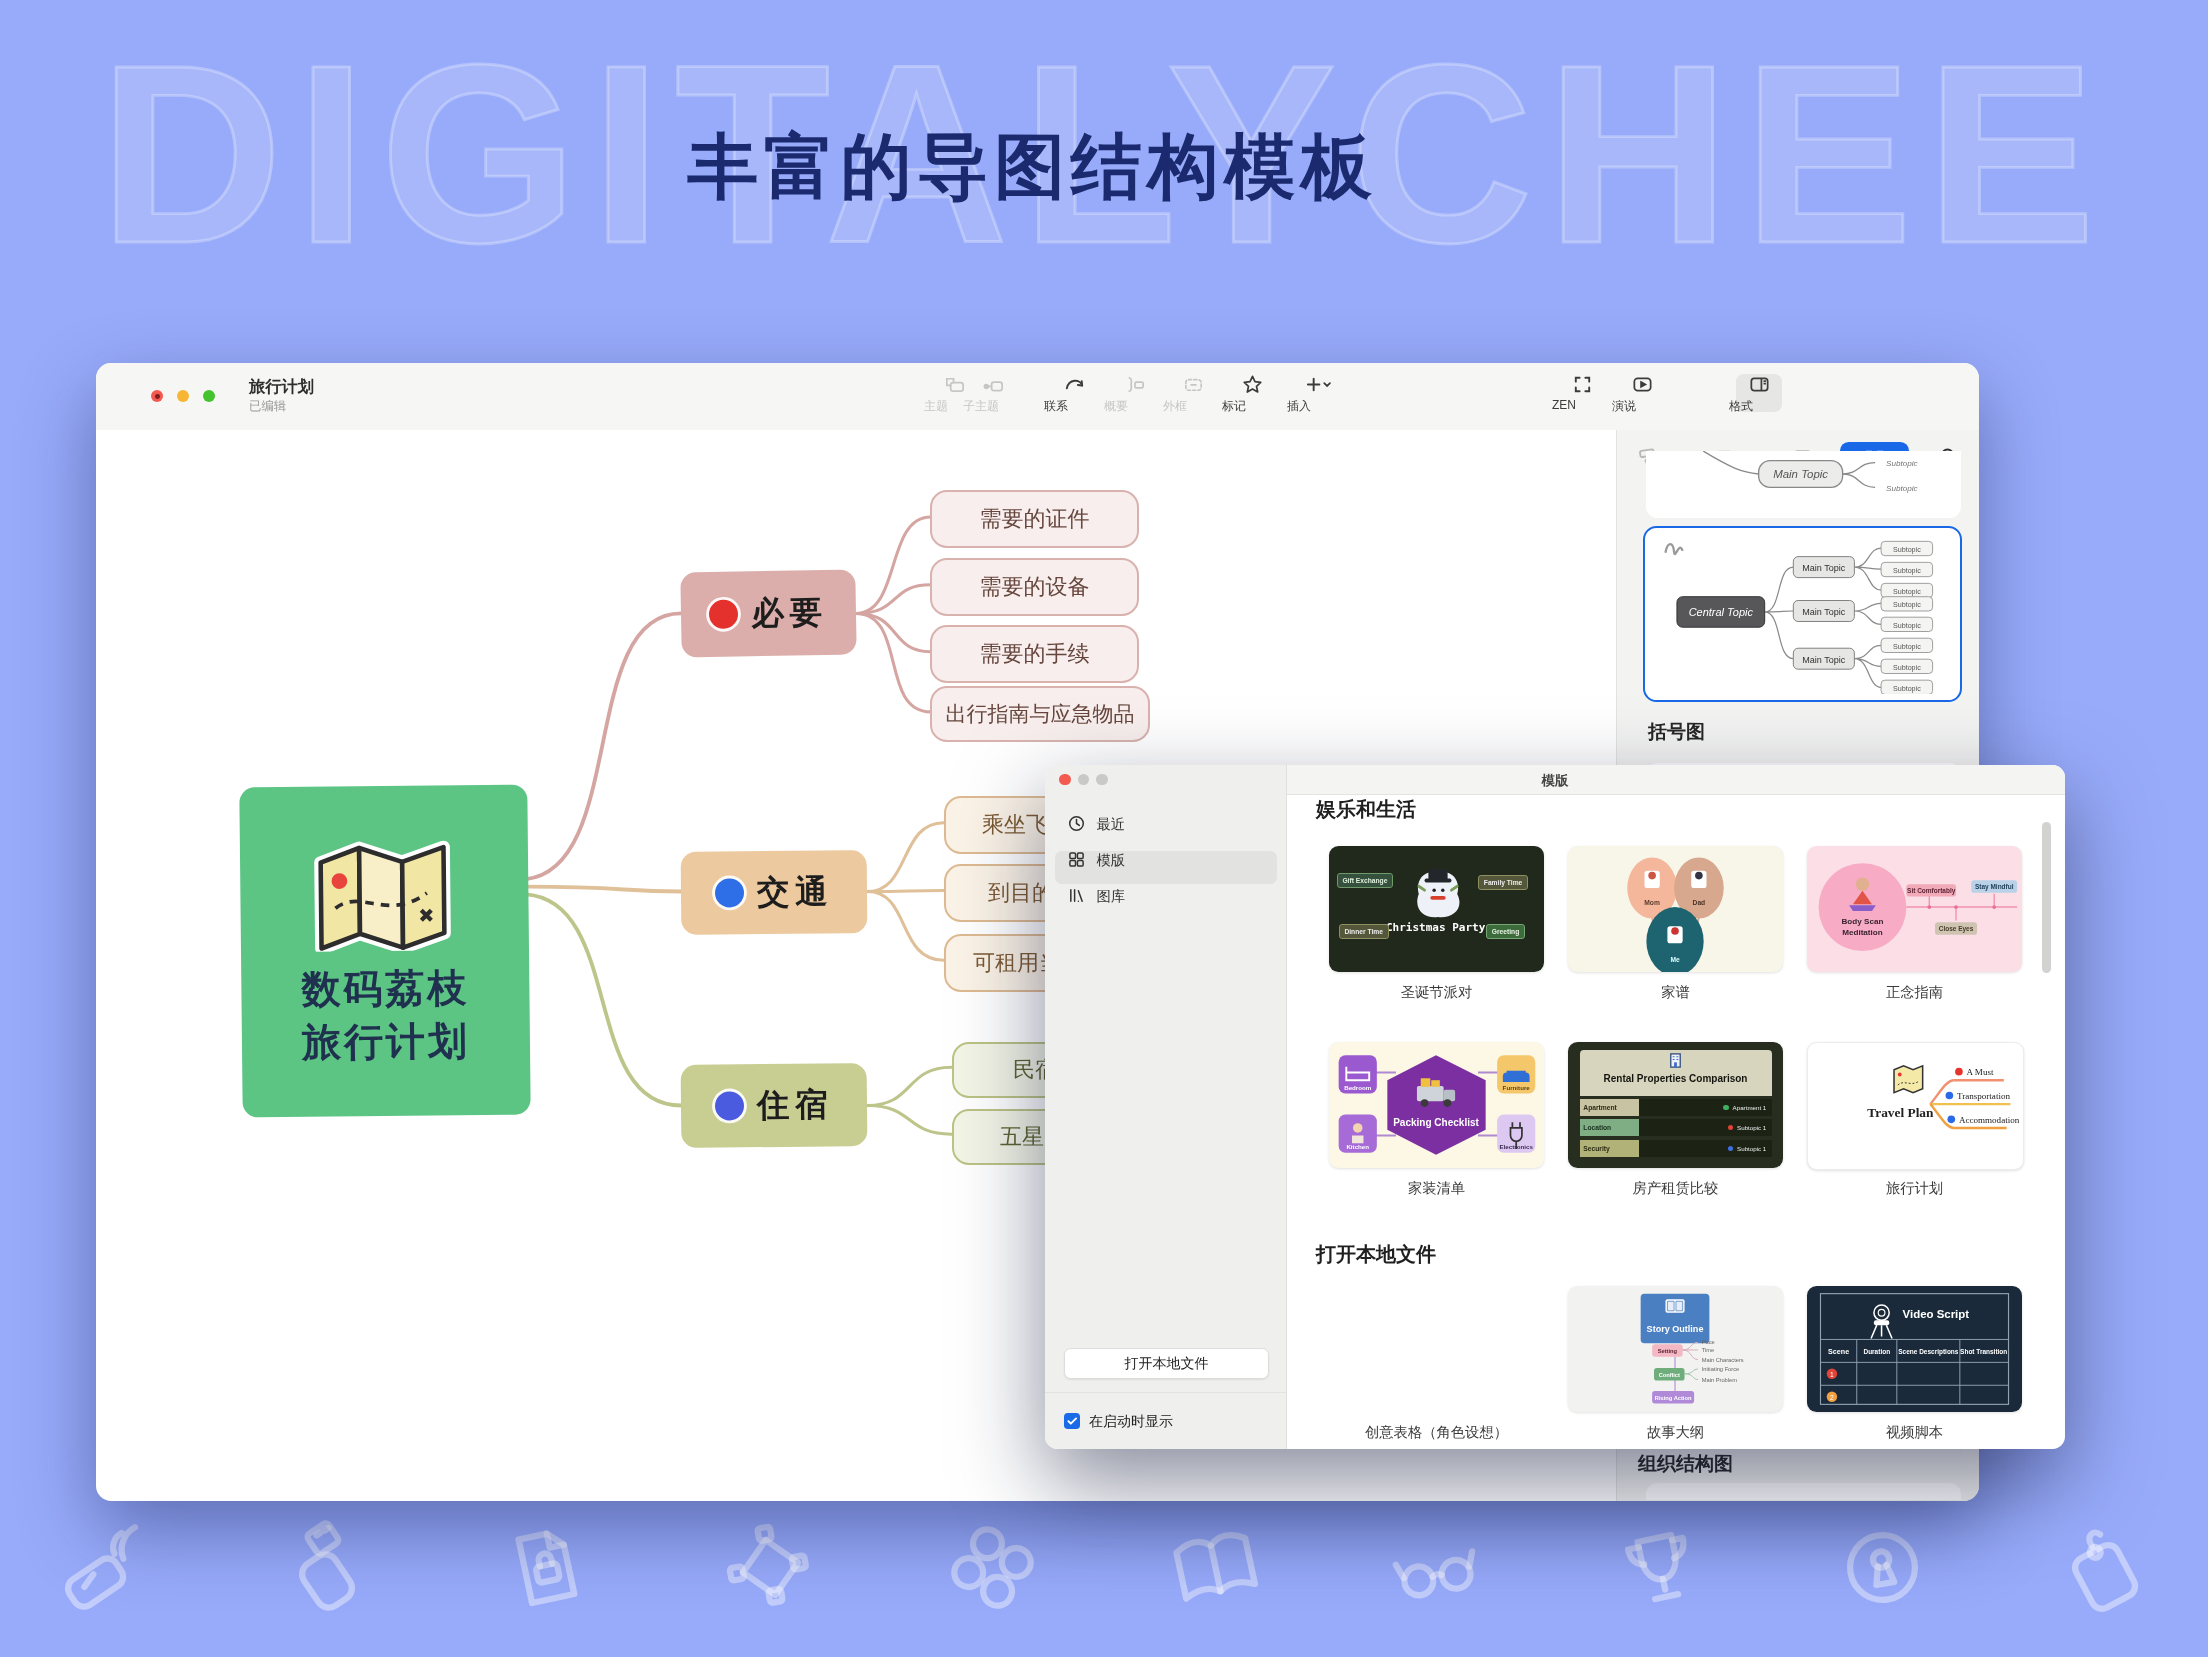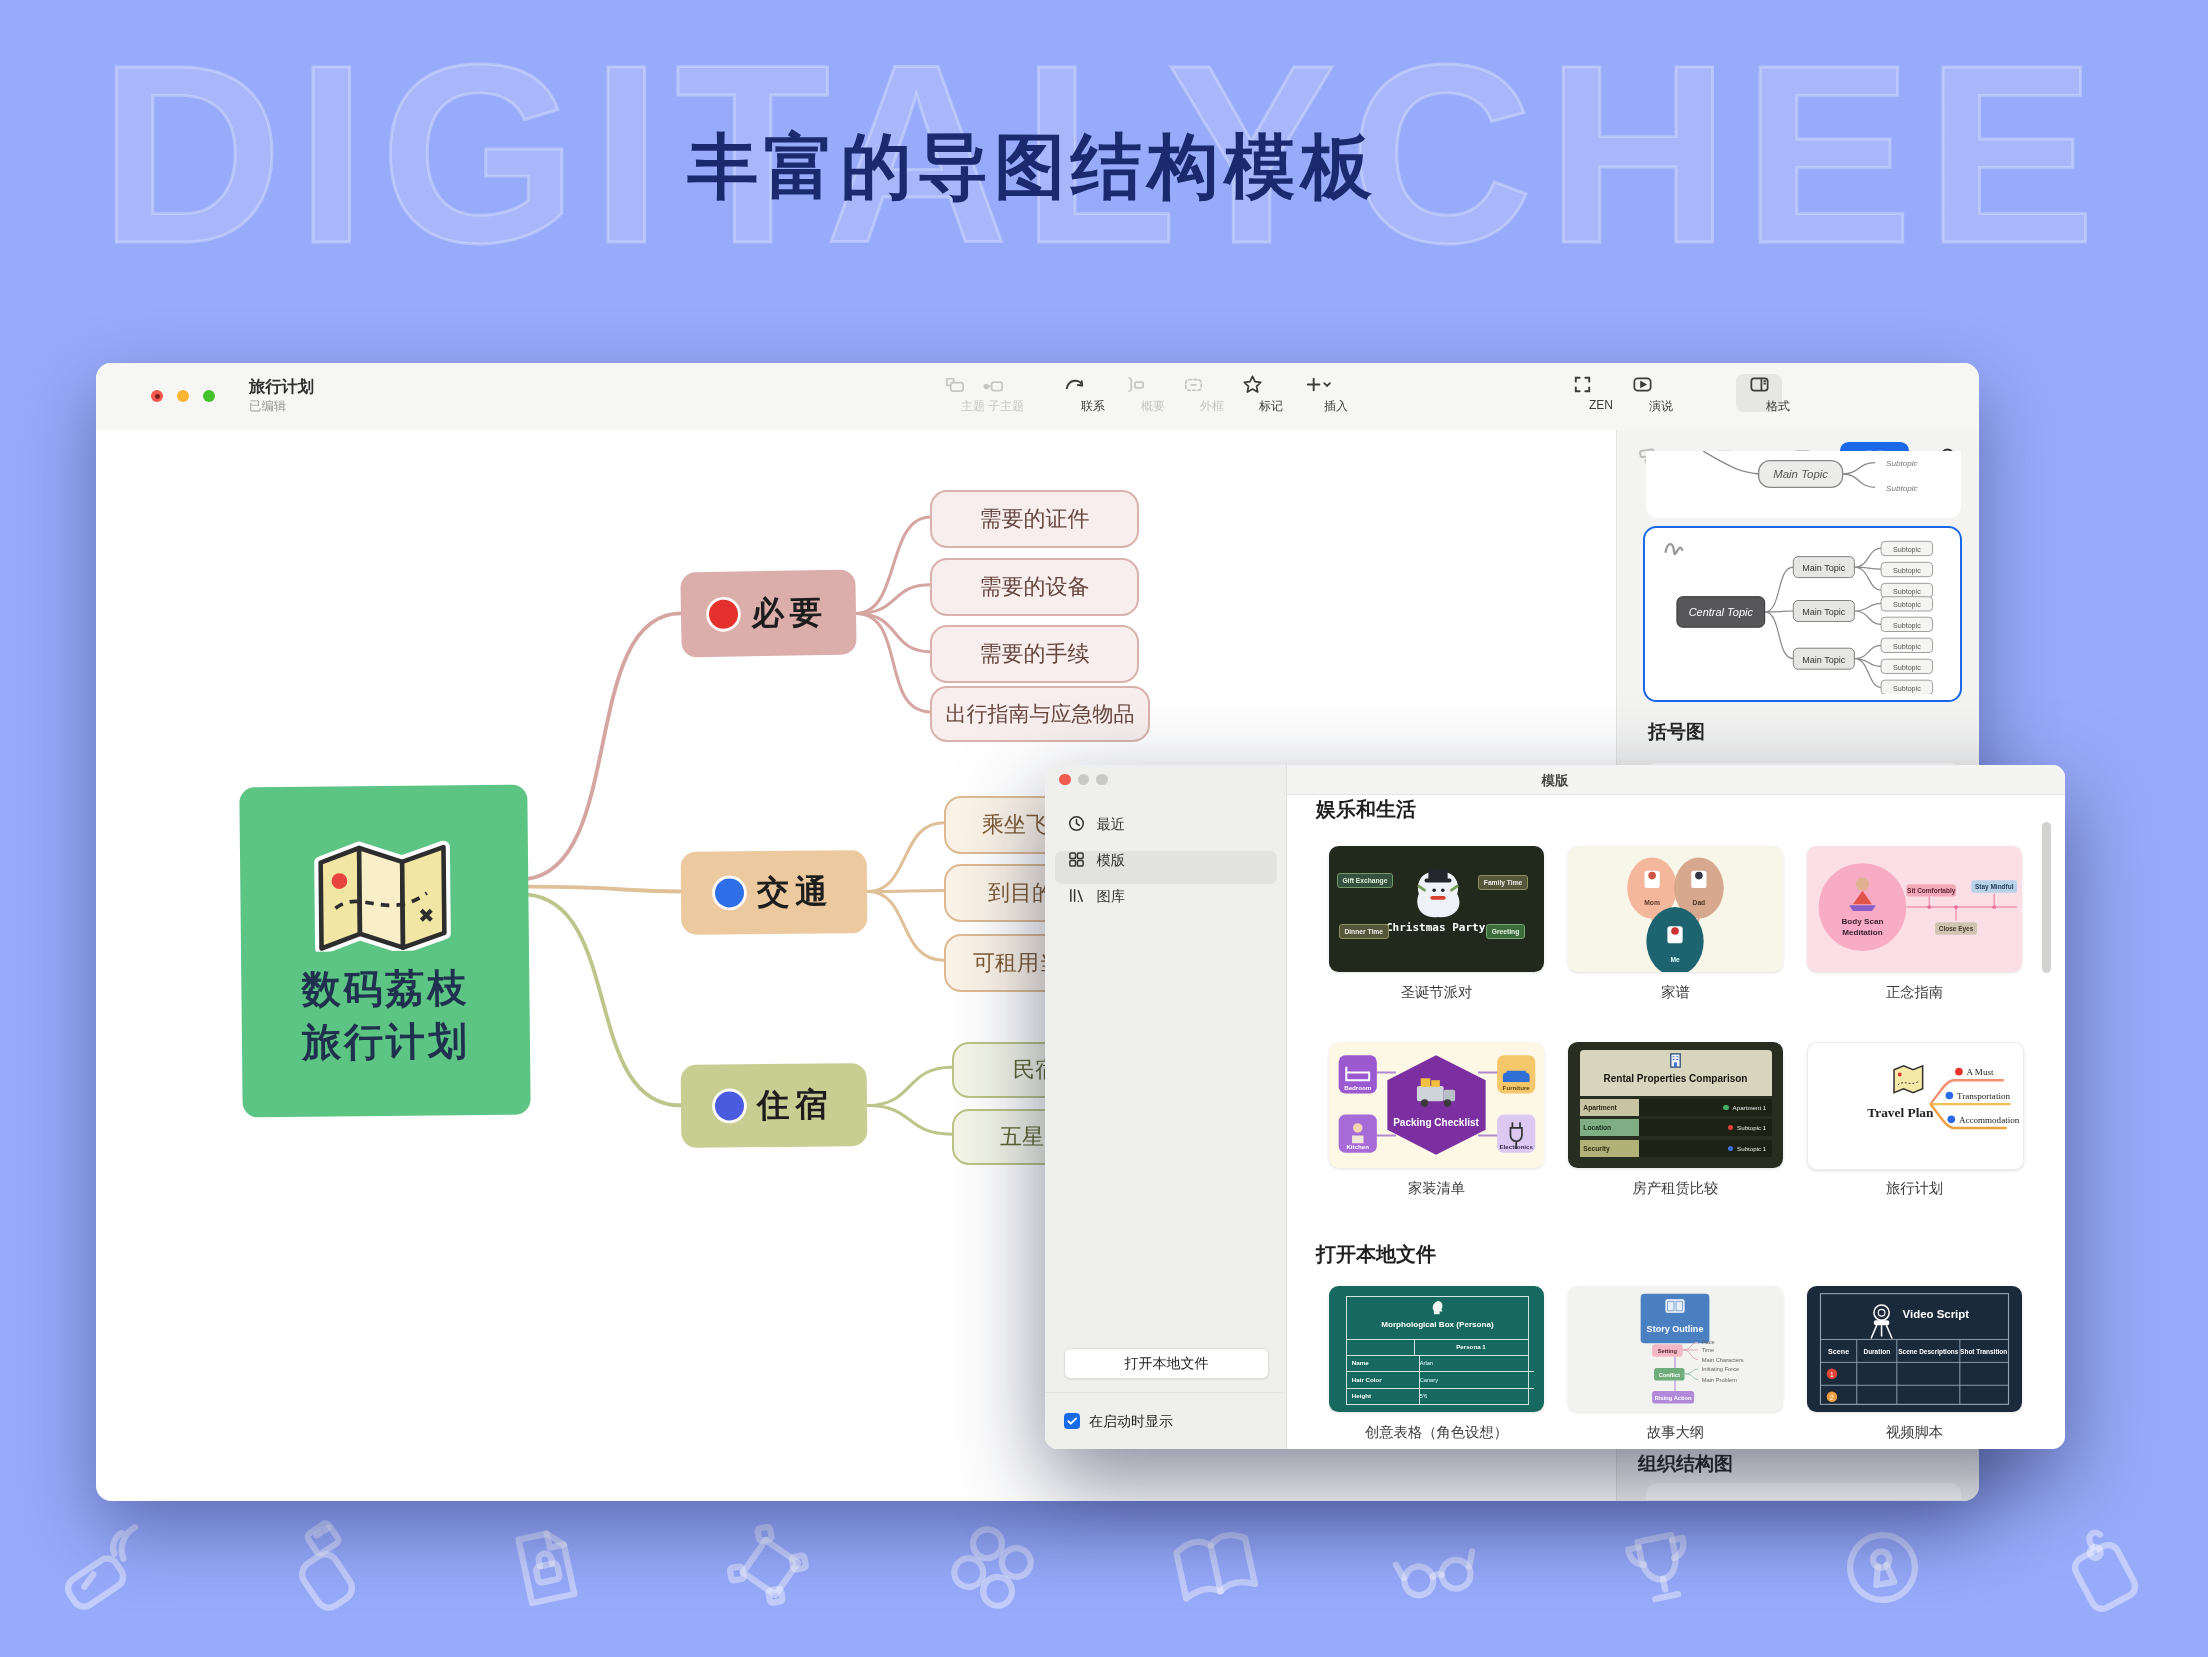--- a/index.html
+++ b/index.html
@@ -14,21 +14,21 @@
   .headline{left:0;top:120px;width:2065px;text-align:center;font-size:71px;font-weight:800;
      color:#1b2a6e;letter-spacing:5.7px}
 
   
   .window{left:96px;top:363px;width:1883px;height:1138px;background:#fff;border-radius:15.3px;
      box-shadow:0 29px 76px rgba(25,35,95,.45);z-index:1;overflow:hidden}
   .titlebar{left:0;top:0;width:1883px;height:67px;background:#f6f6f5;border-bottom:1px solid #e2e2e0}
   .tl{width:12.4px;height:12.4px;border-radius:50%;display:inline-block}
   .doc-title{font-size:16.3px;font-weight:700;color:#2e2e2e}
   .doc-sub{font-size:12.4px;color:#9b9b9b}
-  .tb-item{position:absolute;top:9.6px;width:61px;text-align:right}
+  .tb-item{position:absolute;top:9.6px;width:61px;text-align:left}
   .tb-item svg{display:block;margin:0 auto}
   .tb-item .lbl{font-size:12px;margin-top:2.9px}
   .tb-on{color:#3c3c3c}.tb-off{color:#c6c6c4}
   .tb-hl{position:absolute;border-radius:7.6px;background:#e6e6e4}
 
   .canvas{left:0;top:67px;width:1520px;height:1008px;background:#fff}
 
   
   .topic{position:absolute;display:flex;align-items:center;justify-content:center;gap:13.4px;border-radius:15.3px}
   .topic .dot{width:29px;height:29px;border-radius:50%;box-shadow:0 0 0 2.9px rgba(255,255,255,.9)}
@@ -578,38 +578,20 @@
       <circle cx="148" cy="55" r="4" fill="#2a6ae8"></circle>
         <text x="156" y="59" font-size="9.5" fill="#222">Transportation</text>
       <circle cx="150" cy="80" r="4" fill="#2a6ae8"></circle>
         <text x="158" y="84" font-size="9.5" fill="#222">Accommodation</text>
     </svg>
   </div>
   <div class="card-label" style="left:762px;top:414px">旅行计划</div>
 
   <div class="m-head" style="top:476px">打开本地文件</div>
 
-  <div class="card" style="left:284px;top:521px;background:#17695f">
-    <div class="abs" style="left:17px;top:9.6px;width:181px;height:107px;border:1px solid #cfe6e0">
-      <div class="abs" style="left:0;top:0;width:181px;height:42px;border-bottom:1px solid #cfe6e0;text-align:center">
-        <svg width="13.4" height="15.3" viewBox="0 0 14 16" style="margin-top:3.8px">
-            <path d="M7 1 a5 5 0 0 1 5 5 c0 2 -1 3 -1 4 l1 2 h-3 v3 h-6 v-4 c-2 -1 -2 -8 4 -10" fill="#eef5f3"></path>
-          </svg>
-        <div style="font-size:8.1px;font-weight:800;color:#fff">Morphological Box (Persona)</div>
-      </div>
-      <div class="abs" style="left:0;top:42px;width:67px;height:16.3px;border-bottom:1px solid #cfe6e0;border-right:1px solid #cfe6e0"></div>
-      <div class="abs" style="left:67px;top:42px;width:114px;height:16.3px;border-bottom:1px solid #cfe6e0;font-size:6.2px;font-weight:700;color:#fff;display:flex;align-items:center;justify-content:center">Persona 1</div>
-      <div class="abs" style="left:0;top:58px;width:67px;height:16.3px;border-bottom:1px solid #cfe6e0;border-right:1px solid #cfe6e0;font-size:6.2px;font-weight:700;color:#fff;display:flex;align-items:center;padding-left:4.8px">Name</div>
-      <div class="abs" style="left:67px;top:58px;width:114px;height:16.3px;border-bottom:1px solid #cfe6e0;font-size:5.7px;color:#dff;display:flex;align-items:center;padding-left:5.7px">Arlan</div>
-      <div class="abs" style="left:0;top:75px;width:67px;height:16.3px;border-bottom:1px solid #cfe6e0;border-right:1px solid #cfe6e0;font-size:6.2px;font-weight:700;color:#fff;display:flex;align-items:center;padding-left:4.8px">Hair Color</div>
-      <div class="abs" style="left:67px;top:75px;width:114px;height:16.3px;border-bottom:1px solid #cfe6e0;font-size:5.7px;color:#dff;display:flex;align-items:center;padding-left:5.7px">Canary</div>
-      <div class="abs" style="left:0;top:91px;width:67px;height:16.3px;border-right:1px solid #cfe6e0;font-size:6.2px;font-weight:700;color:#fff;display:flex;align-items:center;padding-left:4.8px">Height</div>
-      <div class="abs" style="left:67px;top:91px;width:114px;height:16.3px;font-size:5.7px;color:#dff;display:flex;align-items:center;padding-left:5.7px">5'6</div>
-    </div>
-  </div>
   <div class="card-label" style="left:284px;top:658px">创意表格（角色设想）</div>
 
   <div class="card" style="left:523px;top:521px;background:#f2f2f1">
     <svg width="215" height="126" viewBox="0 0 225 132">
       <path d="M112 62 V116" stroke="#c4a8e0" stroke-width="1.6"></path>
       <path d="M112 68 h-8 M112 92 h-6 M112 116 h-6" stroke="#c4a8e0" stroke-width="1.4"></path>
       <rect x="76" y="8" width="72" height="52" rx="4" fill="#4a7fc1"></rect>
       <rect x="102" y="14" width="20" height="14" rx="2" fill="#fff"></rect>
         <path d="M104 16 h7 v10 h-7 z M113 16 h7 v10 h-7 z" fill="#e8eef8" stroke="#4a7fc1" stroke-width=".8"></path>
       <text x="112" y="48" text-anchor="middle" font-size="9.5" font-weight="bold" fill="#fff">Story Outline</text>

